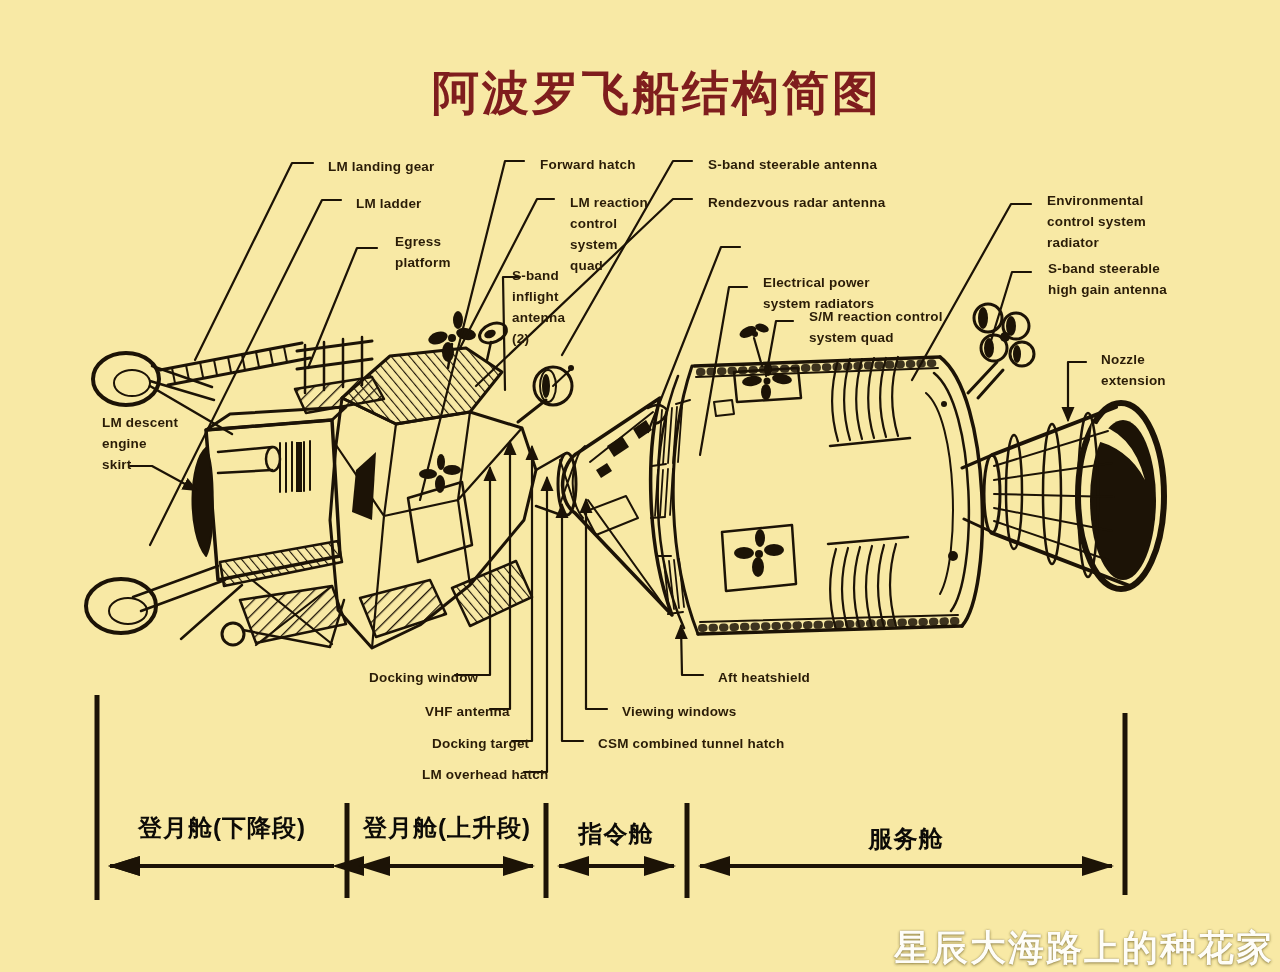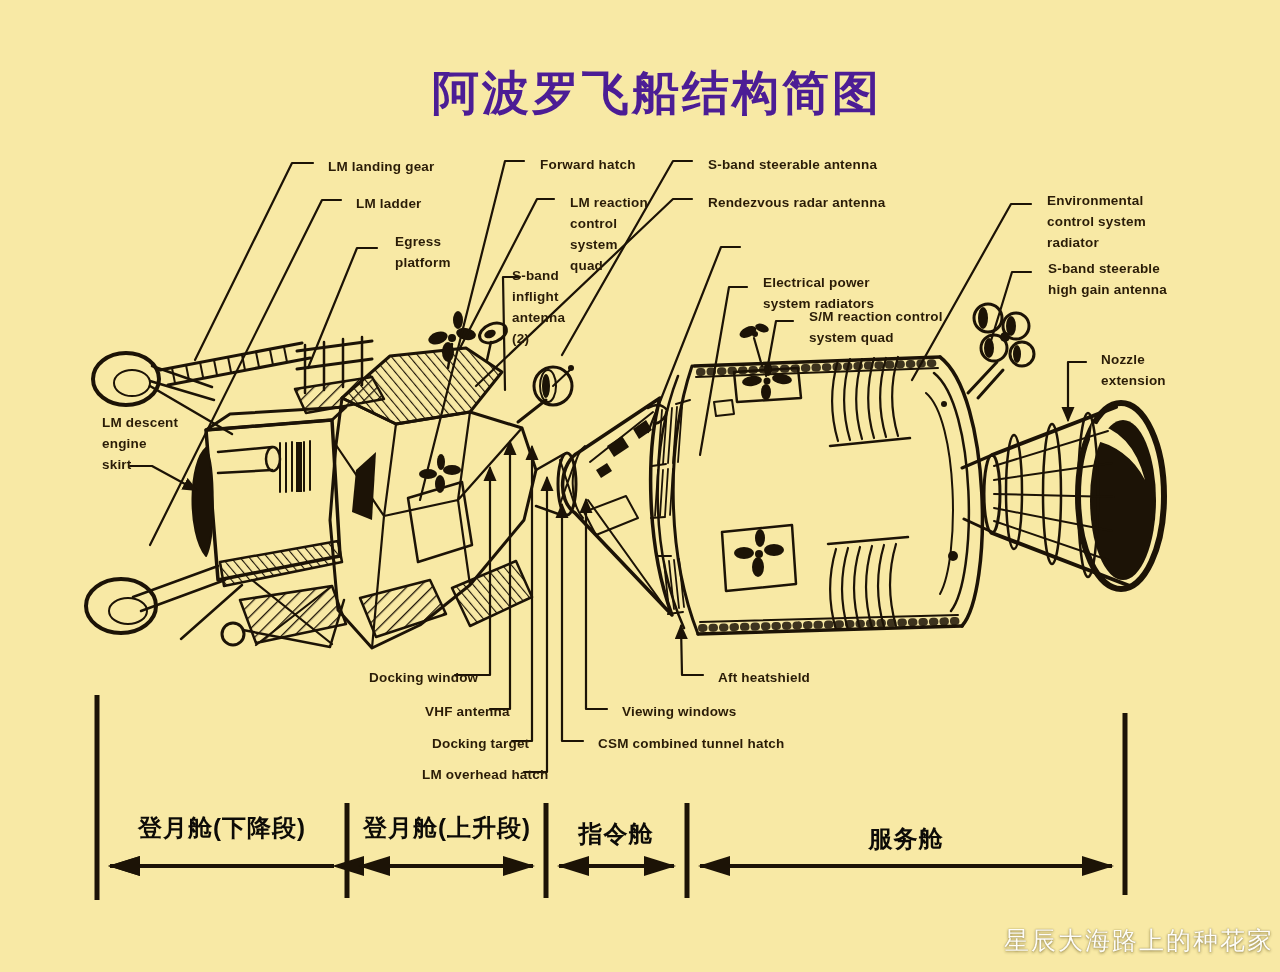--- a/index.html
+++ b/index.html
@@ -1,25 +1,25 @@
 <!DOCTYPE html>
 <html><head>
 <meta charset="utf-8">
 <style>
   html,body{margin:0;padding:0;background:#e8e0c0;}
   .stage{position:relative;width:1280px;height:972px;background:#f8e9a5;overflow:hidden;
          font-family:"Liberation Sans",sans-serif;}
   .stage svg{position:absolute;left:0;top:0;}
   .title{position:absolute;left:657px;top:62px;transform:translateX(-50%);
-         font-size:47px;font-weight:900;letter-spacing:3px;color:#4c1d95;white-space:nowrap;}
+         font-size:47px;font-weight:900;letter-spacing:3px;color:#7f1d1d;white-space:nowrap;}
   .lbl{position:absolute;font-size:13.5px;font-weight:700;line-height:21px;
        color:#2a1c07;letter-spacing:.2px;white-space:pre-line;margin-left:12px;}
   .scale-lbl{position:absolute;transform:translateX(-50%);font-size:24px;font-weight:700;
        color:#0d0b07;white-space:nowrap;letter-spacing:1px;}
-  .watermark{position:absolute;right:6px;top:924px;font-size:25px;font-weight:400;
+  .watermark{position:absolute;right:6px;top:924px;font-size:36px;font-weight:700;
        color:#ffffff;letter-spacing:2px;opacity:.93;
        text-shadow:0 1px 3px rgba(130,115,55,.95), 0 0 1px rgba(130,115,55,.9);}
 </style>
 </head>
 <body>
 
 <div class="stage">
 
 <svg width="1280" height="972" viewBox="0 0 1280 972">
   <defs>

